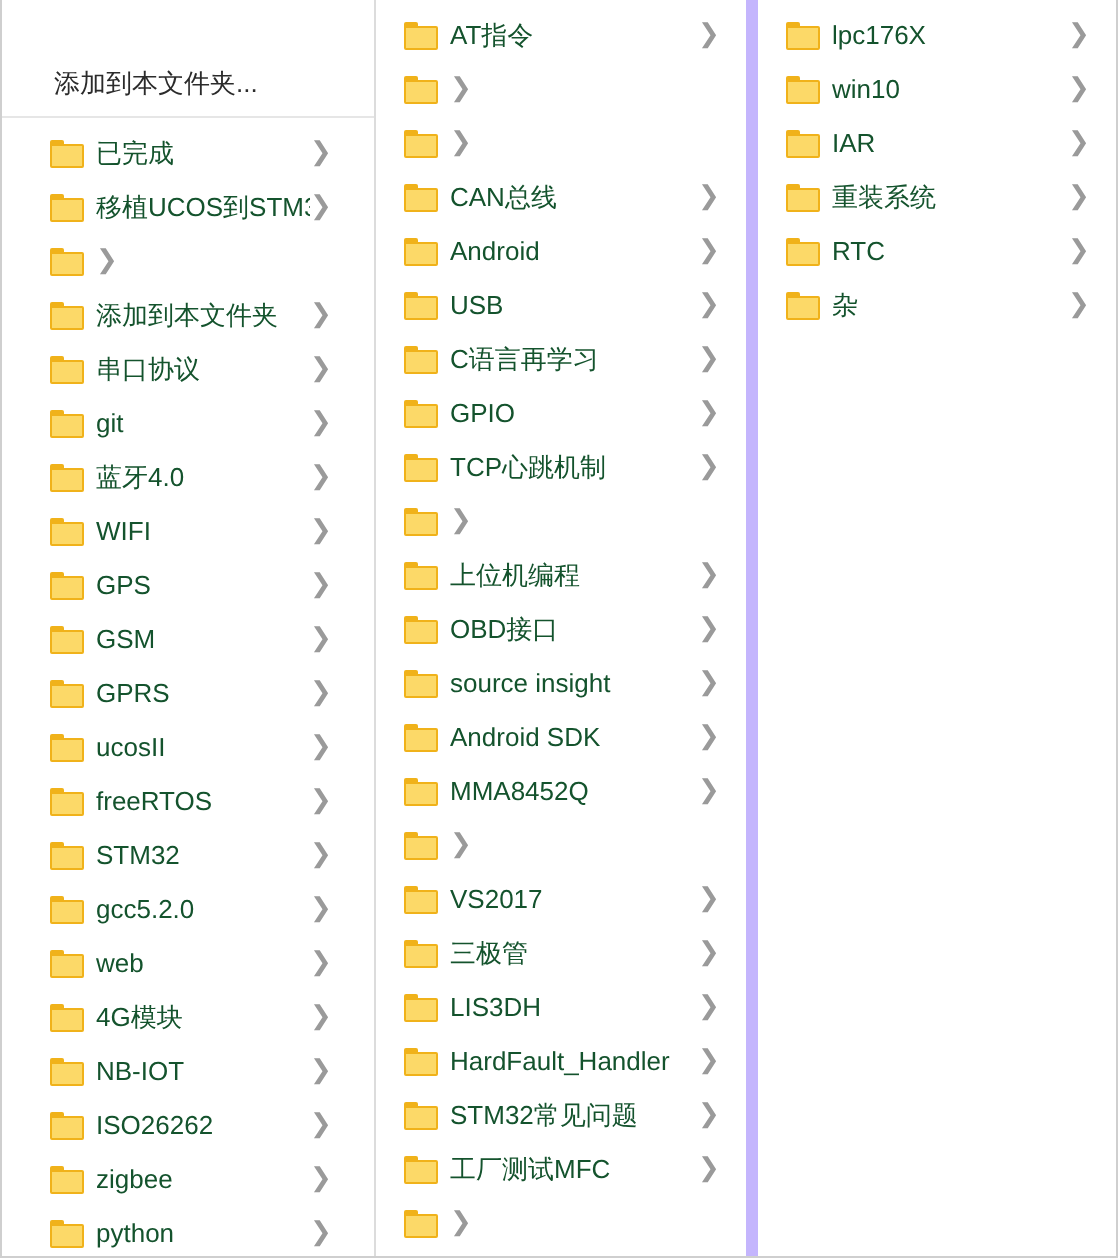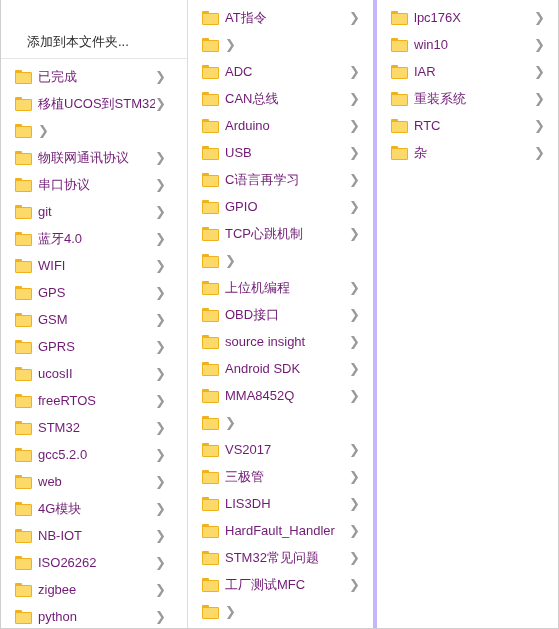--- a/index.html
+++ b/index.html
@@ -38,21 +38,21 @@
     width: 186px;
     padding-top: 0;
     margin-top: 25px;
   }
   #column-2 {
     width: 186px;
     border-left: 1px solid #dcdcdc;
   }
   #column-3 {
     width: 185px;
-    border-left: 4px solid #c4b5fd;
+    border-left: 6px solid #c4b5fd;
   }
 
   
   .menu-header {
     box-sizing: border-box;
     height: 34px;
     display: flex;
     align-items: center;
     padding-left: 26px;
     border-bottom: 1px solid #e6e6e6;
@@ -65,21 +65,21 @@
     white-space: nowrap;
   }
 
   
   .menu-item {
     box-sizing: border-box;
     height: 27px;
     display: flex;
     flex-direction: row;
     align-items: center;
-    padding-left: 14px;
+    padding-left: 24px;
     padding-right: 8px;
     cursor: default;
     position: relative;
   }
 
   .folder-icon {
     flex: 0 0 auto;
     width: 17px;
     height: 14px;
     position: relative;
@@ -102,21 +102,21 @@
     height: 11.5px;
     background: #fcd968;
     border: 1px solid #f0b21a;
     box-sizing: border-box;
     border-radius: 1px;
   }
 
   .menu-label {
     flex: 1 1 auto;
     font-size: 13px;
-    color: #701a75;
+    color: #14532d;
     line-height: 15px;
     white-space: nowrap;
     overflow: hidden;
     text-overflow: clip;
   }
 
   .chevron {
     flex: 0 0 auto;
     width: 10px;
     text-align: center;
@@ -170,21 +170,21 @@
             <span class="tab"></span>
             <span class="body"></span>
           </span>
           <span class="chevron">❯</span>
         </div>
         <div class="menu-item">
           <span class="folder-icon">
             <span class="tab"></span>
             <span class="body"></span>
           </span>
-          <span class="menu-label">物联网通讯协议</span>
+          <span class="menu-label">添加到本文件夹</span>
           <span class="chevron">❯</span>
         </div>
         <div class="menu-item">
           <span class="folder-icon">
             <span class="tab"></span>
             <span class="body"></span>
           </span>
           <span class="menu-label">串口协议</span>
           <span class="chevron">❯</span>
         </div>
@@ -334,37 +334,36 @@
             <span class="tab"></span>
             <span class="body"></span>
           </span>
           <span class="chevron">❯</span>
         </div>
         <div class="menu-item">
           <span class="folder-icon">
             <span class="tab"></span>
             <span class="body"></span>
           </span>
-          <span class="menu-label">ADC</span>
           <span class="chevron">❯</span>
         </div>
         <div class="menu-item">
           <span class="folder-icon">
             <span class="tab"></span>
             <span class="body"></span>
           </span>
           <span class="menu-label">CAN总线</span>
           <span class="chevron">❯</span>
         </div>
         <div class="menu-item">
           <span class="folder-icon">
             <span class="tab"></span>
             <span class="body"></span>
           </span>
-          <span class="menu-label">Arduino</span>
+          <span class="menu-label">Android</span>
           <span class="chevron">❯</span>
         </div>
         <div class="menu-item">
           <span class="folder-icon">
             <span class="tab"></span>
             <span class="body"></span>
           </span>
           <span class="menu-label">USB</span>
           <span class="chevron">❯</span>
         </div>

